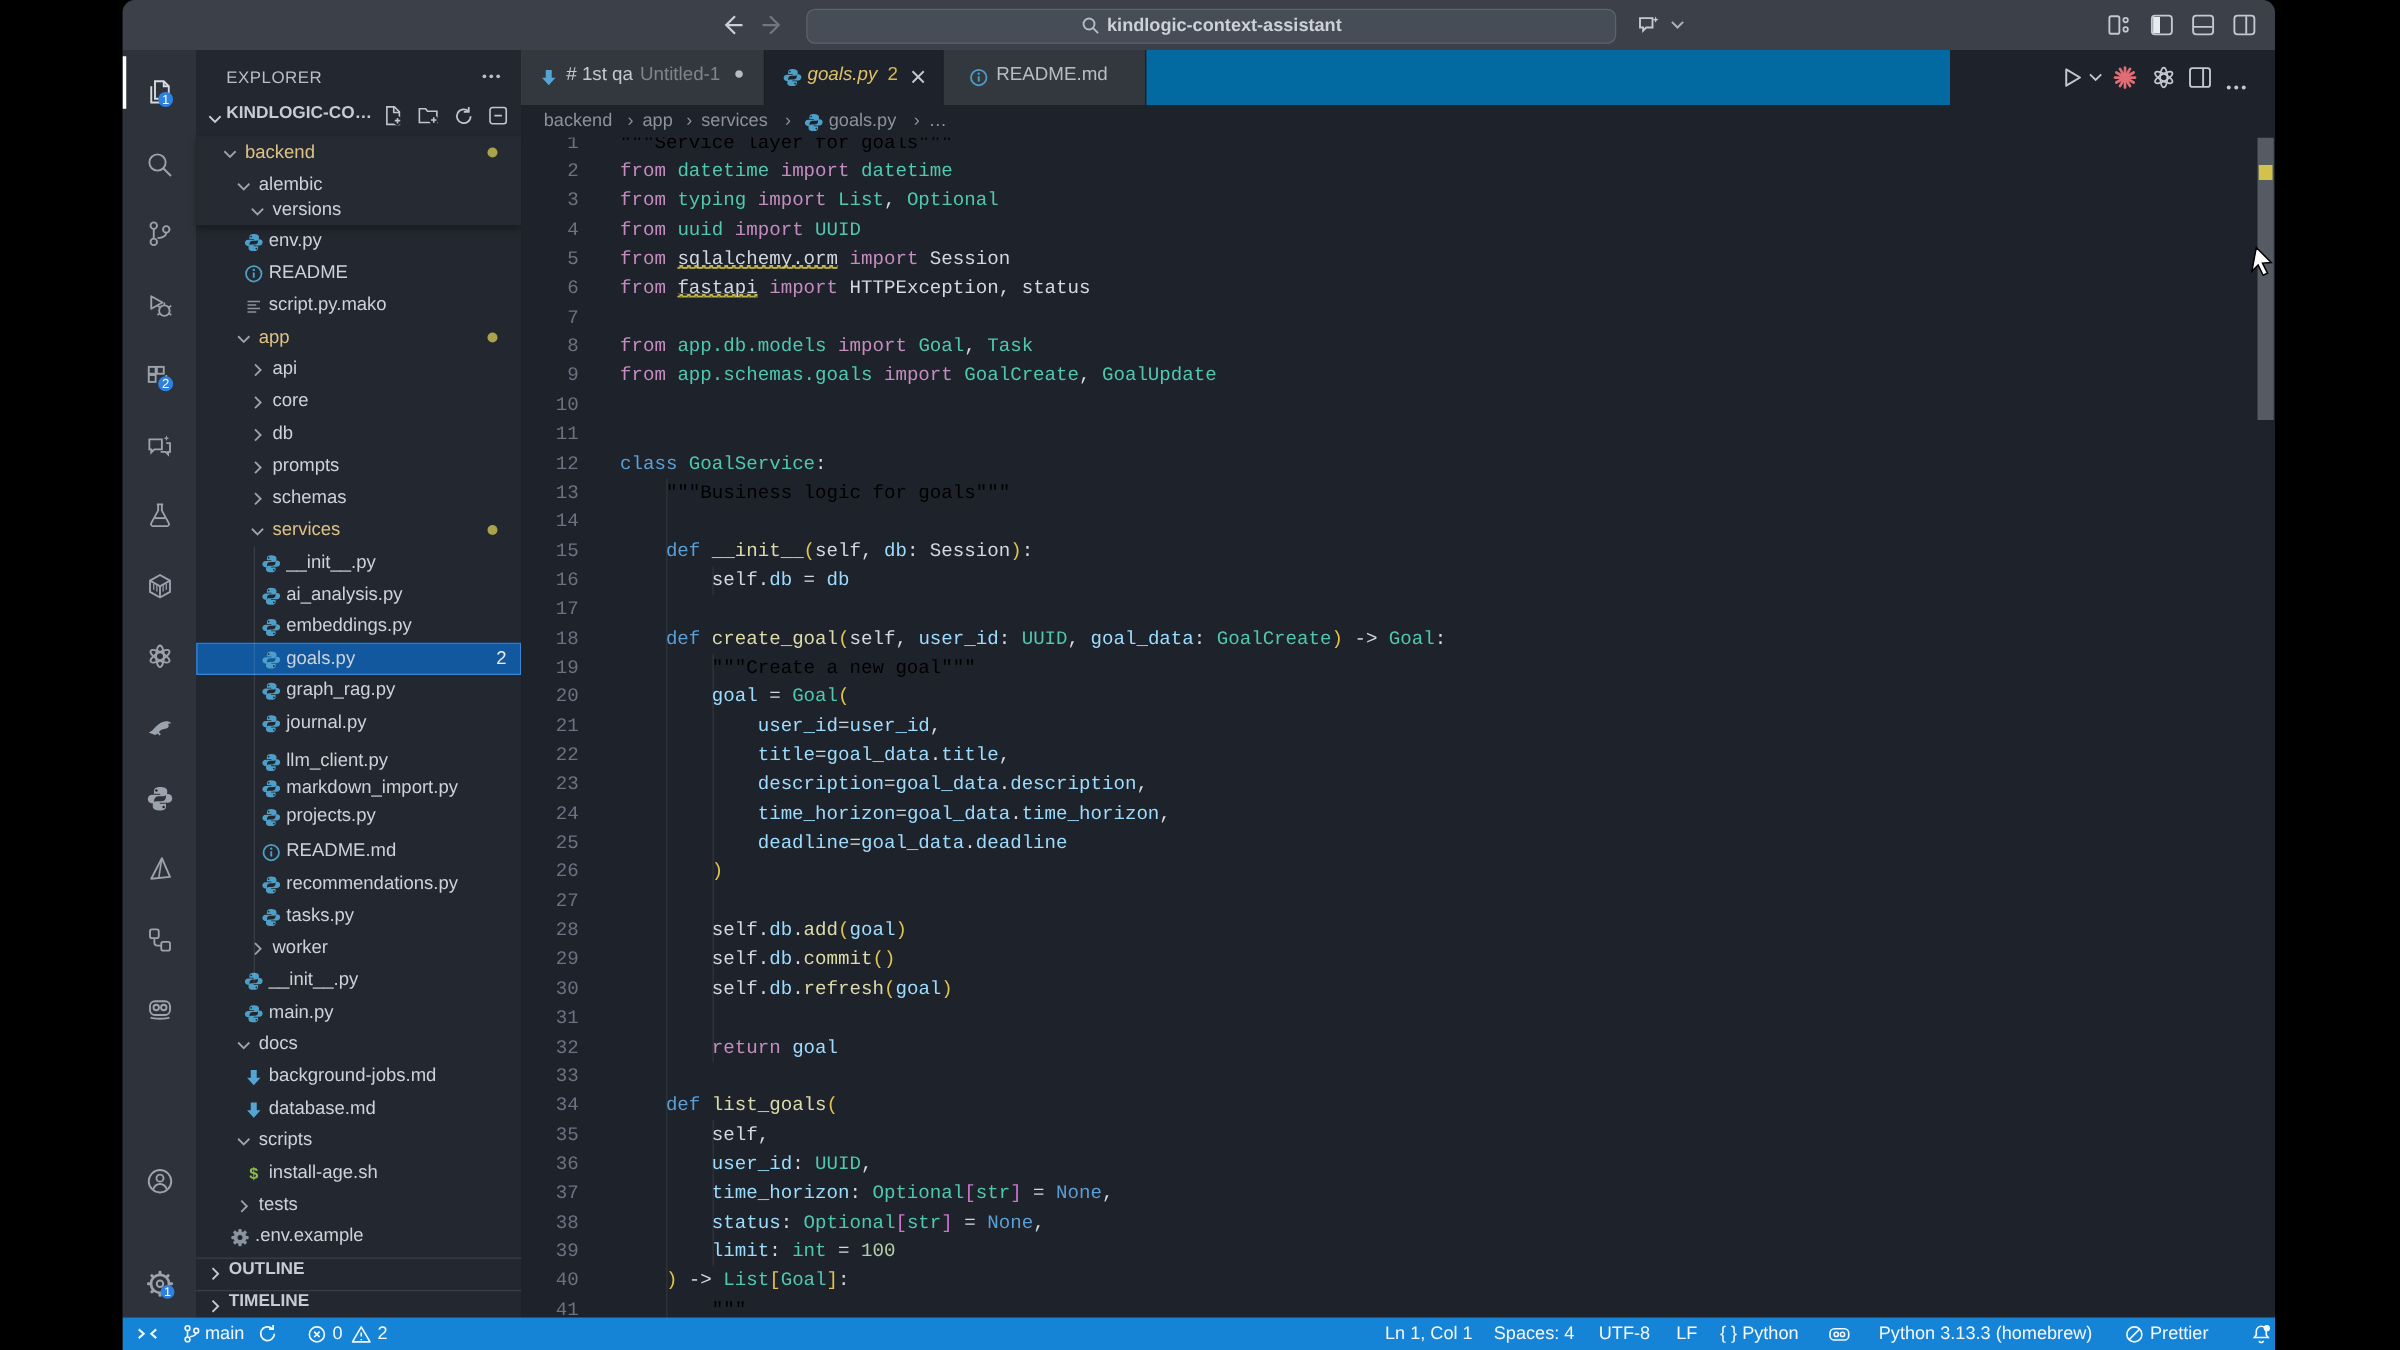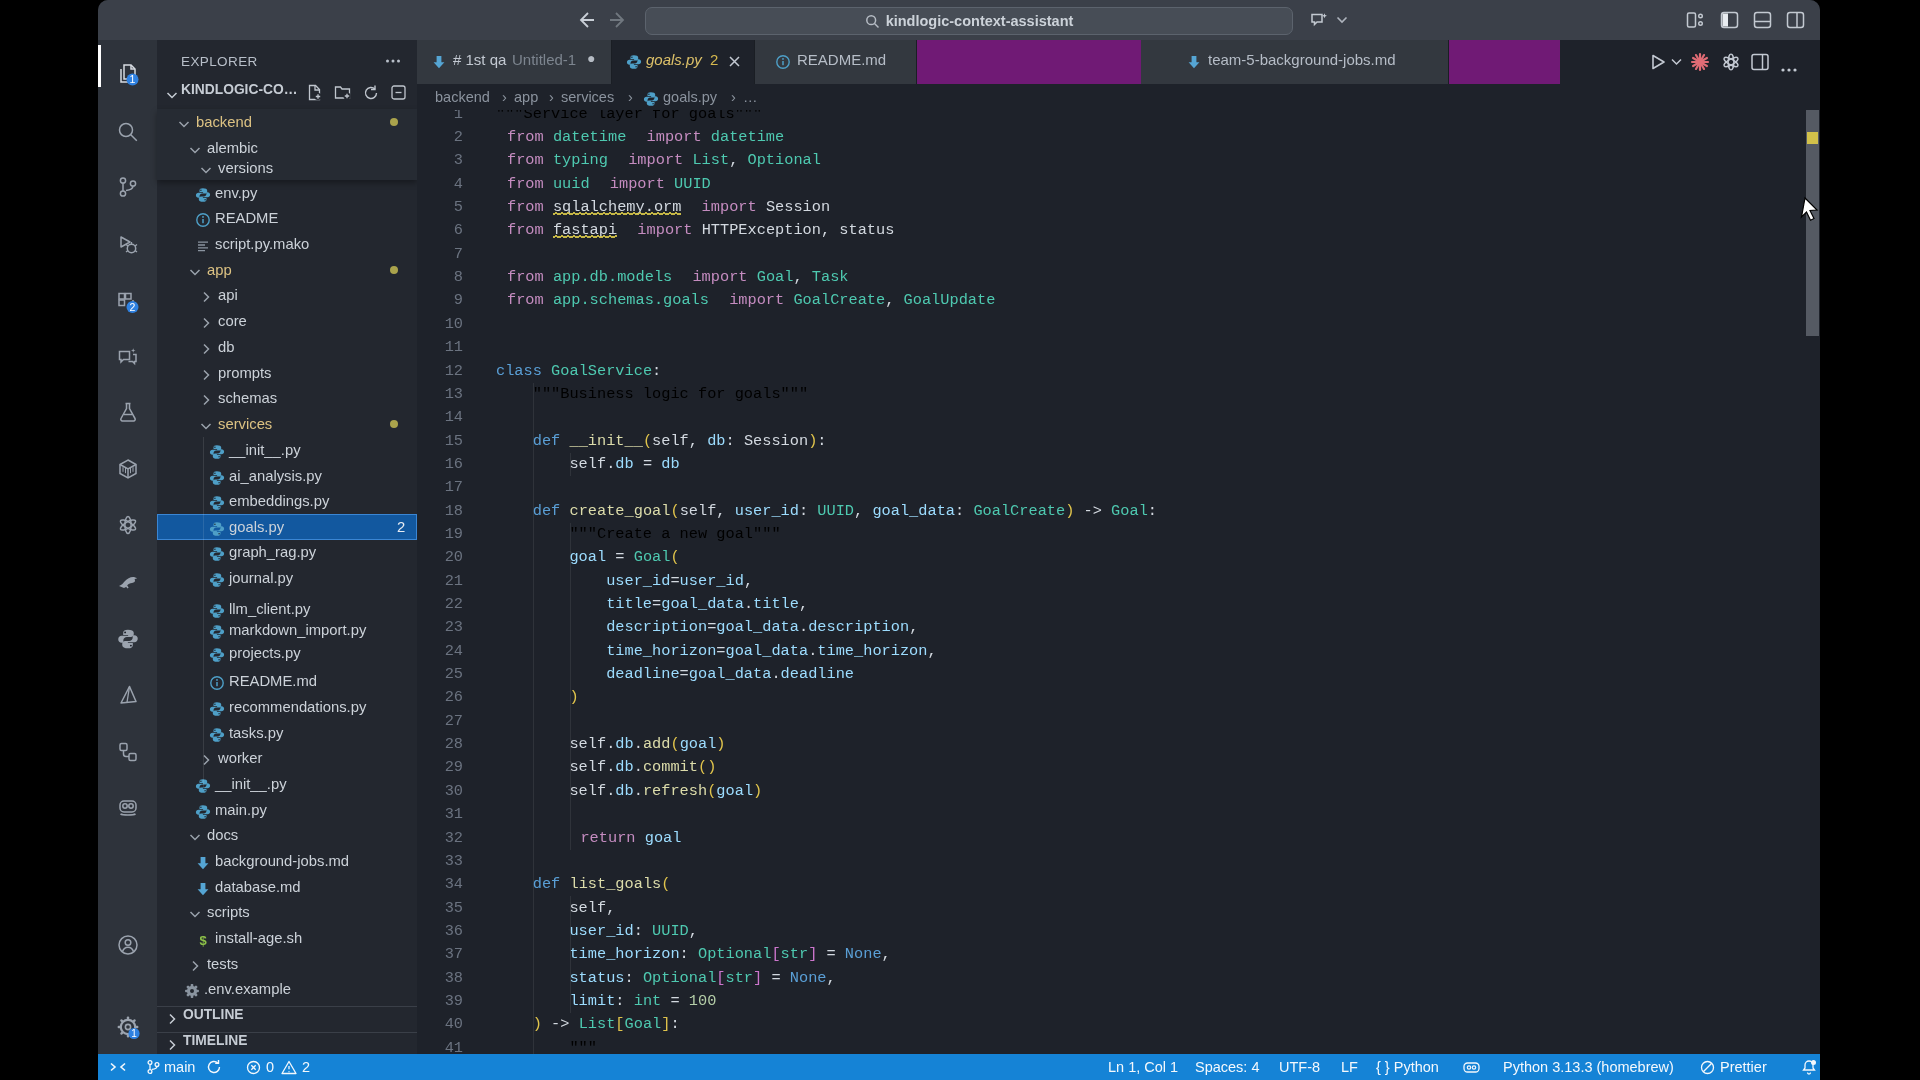--- a/index.html
+++ b/index.html
@@ -10,32 +10,32 @@
   #searchbox { position:absolute; left:547px; top:7px; width:648px; height:28px; border-radius:7px;
       background:#474d56; border:1px solid #5c636d;
       color:#ccd2d9; font-size:14.5px; font-weight:bold; text-align:center; line-height:26px; }
   #activity { position:absolute; left:0; top:40px; width:59px; height:1014px; background:#2e333b; }
   .ai { position:absolute; left:0; width:59px; height:40px; display:flex; align-items:center; justify-content:center; }
   #sidebar { position:absolute; left:59px; top:40px; width:260px; height:1014px; background:#23272f; }
   .trow { position:absolute; left:0; width:260px; height:26px; line-height:26px; font-size:14.8px; color:#ccd2d9; white-space:nowrap; }
   .tic { position:absolute; top:5px; }
   .tlabel { position:absolute; top:0; }
   .gitdot { position:absolute; left:233px; top:9px; width:8px; height:8px; border-radius:50%; background:#aaa34c; }
-  #tabs { position:absolute; left:319px; top:40px; width:1143px; height:44px; background:#701a75; }
+  #tabs { position:absolute; left:319px; top:40px; width:1143px; height:44px; background:#0369a1; }
   .tab { position:absolute; top:0; height:44px; background:#33383f; border-right:1px solid #1a1e24; font-size:15px; color:#b6bdc7; }
   .tab .tic { top:14px; }
   #crumbs { position:absolute; left:319px; top:84px; width:1403px; height:26px; background:#1e222a;
       color:#8b939e; font-size:14.5px; line-height:26px; }
   #codearea { position:absolute; left:319px; top:110px; width:1403px; height:944px; background:#1e222a; overflow:hidden; }
   .ln { position:absolute; left:0; width:46px; text-align:right; font-family:"Liberation Mono",monospace;
         font-size:15.3px; line-height:23.35px; color:#6b7380; }
   .cl { position:absolute; left:79px; font-family:"Liberation Mono",monospace; font-size:15.3px;
         line-height:23.35px; white-space:pre; }
   .c-kw { color:#5a9fd6;text-align:right; }
-  .c-ctl { color:#c58cc0;margin-left:11px; }
+  .c-ctl { color:#c58cc0; }
   .c-typ { color:#4ec9b0;font-family:Liberation Mono, monospace; }
   .c-fn { color:#dcdcaa; }
   .c-var { color:#9cdcfe; }
   .c-num { color:#b5cea8; }
   .c-w { color:#d3d9e0; }
   .c-gold { color:#e0c44c; }
   .c-orch { color:#cd76cd; }
   .sqg { background:linear-gradient(to top, rgba(224,200,60,0.0) 0, rgba(0,0,0,0) 0); position:relative; }
   .sqg:after { content:""; position:absolute; left:0; right:0; bottom:1px; height:3px;
      background:repeating-linear-gradient(45deg, #d8c84a 0 1.5px, transparent 1.5px 3px),
@@ -549,26 +549,20 @@
           <path d="M2 2l9 9M11 2l-9 9" stroke="#c3c9d2" stroke-width="1.5"></path>
         </svg>
     </div>
     <div class="tab" style="left:338px;width:162px">
       <span class="tic" style="left:20px"><svg width="16" height="16" viewBox="0 0 16 16">
             <circle cx="8" cy="8" r="6.2" fill="none" stroke="#4e9fc7" stroke-width="1.4"></circle>
             <rect x="7.25" y="7" width="1.5" height="4.2" fill="#4e9fc7"></rect>
             <circle cx="8" cy="4.9" r=".95" fill="#4e9fc7"></circle>
           </svg></span>
       <span class="abs" style="left:42px;top:11px">README.md</span>
-    </div>
-    <div class="tab" style="left:724px;width:308px">
-      <span class="tic" style="left:45px"><svg width="16" height="16" viewBox="0 0 16 16">
-            <path d="M8 14.2L2.6 8.2h3V2h4.8v6.2h3z" fill="#55a5d4"></path>
-          </svg></span>
-      <span class="abs" style="left:67px;top:11px">team-5-background-jobs.md</span>
     </div>
     <svg class="abs" style="left:1231px;top:12px" width="20" height="20" viewBox="0 0 20 20">
         <path d="M5 3.5l11 6.5-11 6.5z" fill="none" stroke="#c3c9d2" stroke-width="1.6" stroke-linejoin="round"></path>
       </svg>
     <svg class="abs" style="left:1254px;top:18px" width="11" height="8" viewBox="0 0 11 8">
         <path d="M1 1.5L5.5 6 10 1.5" stroke="#c3c9d2" stroke-width="1.5" fill="none"></path>
       </svg>
     <svg class="abs" style="left:1272px;top:11px" width="22" height="22" viewBox="0 0 22 22">
         <path d="M11 11L19.00 11.00" stroke="#e06c75" stroke-width="2.2" stroke-linecap="round"></path>
         <path d="M11 11L17.93 15.00" stroke="#e06c75" stroke-width="2.2" stroke-linecap="round"></path>

